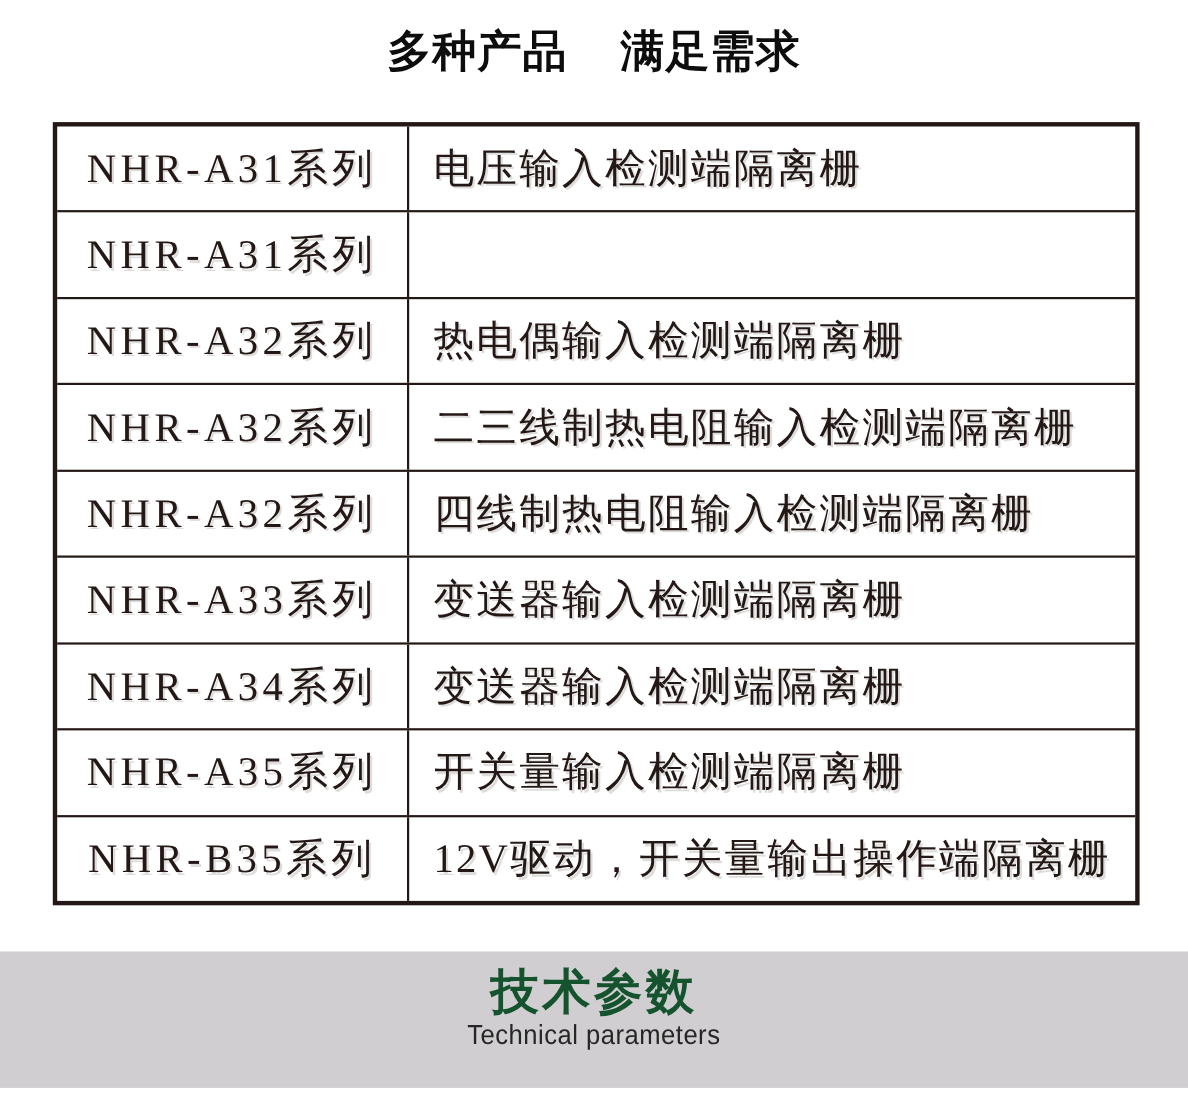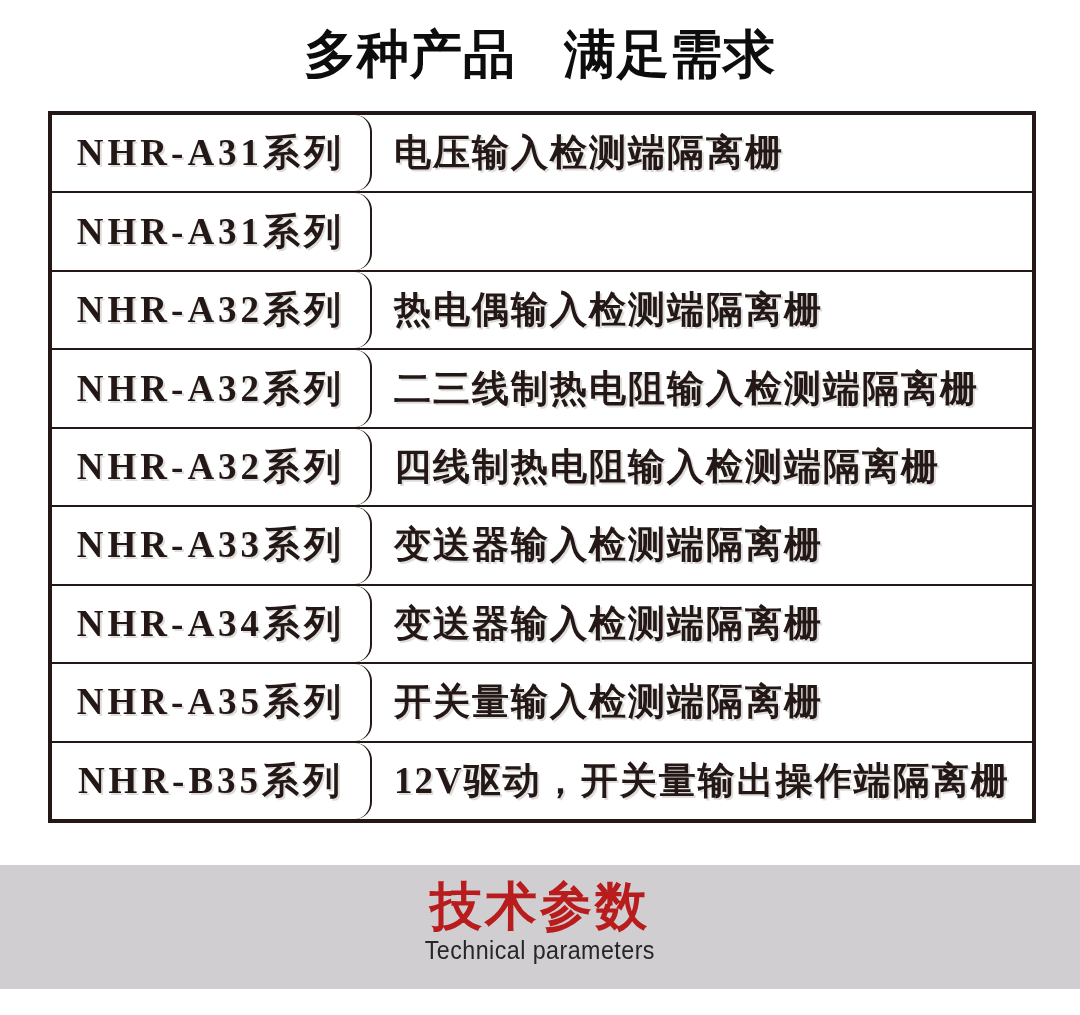--- a/index.html
+++ b/index.html
@@ -15,21 +15,21 @@
     font-family: "Liberation Sans", sans-serif;
   }
 
   
   .page-title {
     position: absolute;
     top: 24px;
     left: 0;
     width: 1080px;
     text-align: center;
-    font-size: 52px;
+    font-size: 40px;
     line-height: 1.18;
     font-weight: bold;
     color: #0d0d0d;
     letter-spacing: 1px;
     white-space: nowrap;
   }
   .title-gap {
     display: inline-block;
     width: 48px;
   }
@@ -50,29 +50,28 @@
   .trow {
     flex: 1;
     display: flex;
     min-height: 0;
   }
   .trow + .trow {
     border-top: 2px solid #231815;
   }
   .cell {
     font-family: "Liberation Serif", "DejaVu Serif", serif;
-    font-weight: bold;
+    font-weight: normal;
     font-size: 37px;
     color: #231815;
     display: flex;
     align-items: center;
     white-space: nowrap;
     overflow: hidden;
     text-shadow: 2px 2px 0 rgba(35, 24, 21, 0.15);
-    border-radius: 17px;
   }
   .cell.series {
     width: 320px;
     box-sizing: border-box;
     border-right: 2px solid #231815;
     justify-content: center;
     letter-spacing: 4px;
     flex: none;
   }
   .cell.desc {
@@ -89,24 +88,24 @@
     width: 1080px;
     height: 124px;
     background: #d0ced0;
     display: flex;
     flex-direction: column;
     align-items: center;
     justify-content: flex-start;
   }
   .tech-heading {
     margin-top: 12px;
-    font-size: 52px;
+    font-size: 44px;
     line-height: 1.15;
     font-weight: bold;
-    color: #b91c1c;
+    color: #14532d;
     letter-spacing: 3px;
     white-space: nowrap;
   }
   .tech-subheading {
     margin-top: 0;
     font-size: 25px;
     line-height: 1.1;
     font-weight: normal;
     color: #262626;
     letter-spacing: 0.5px;

